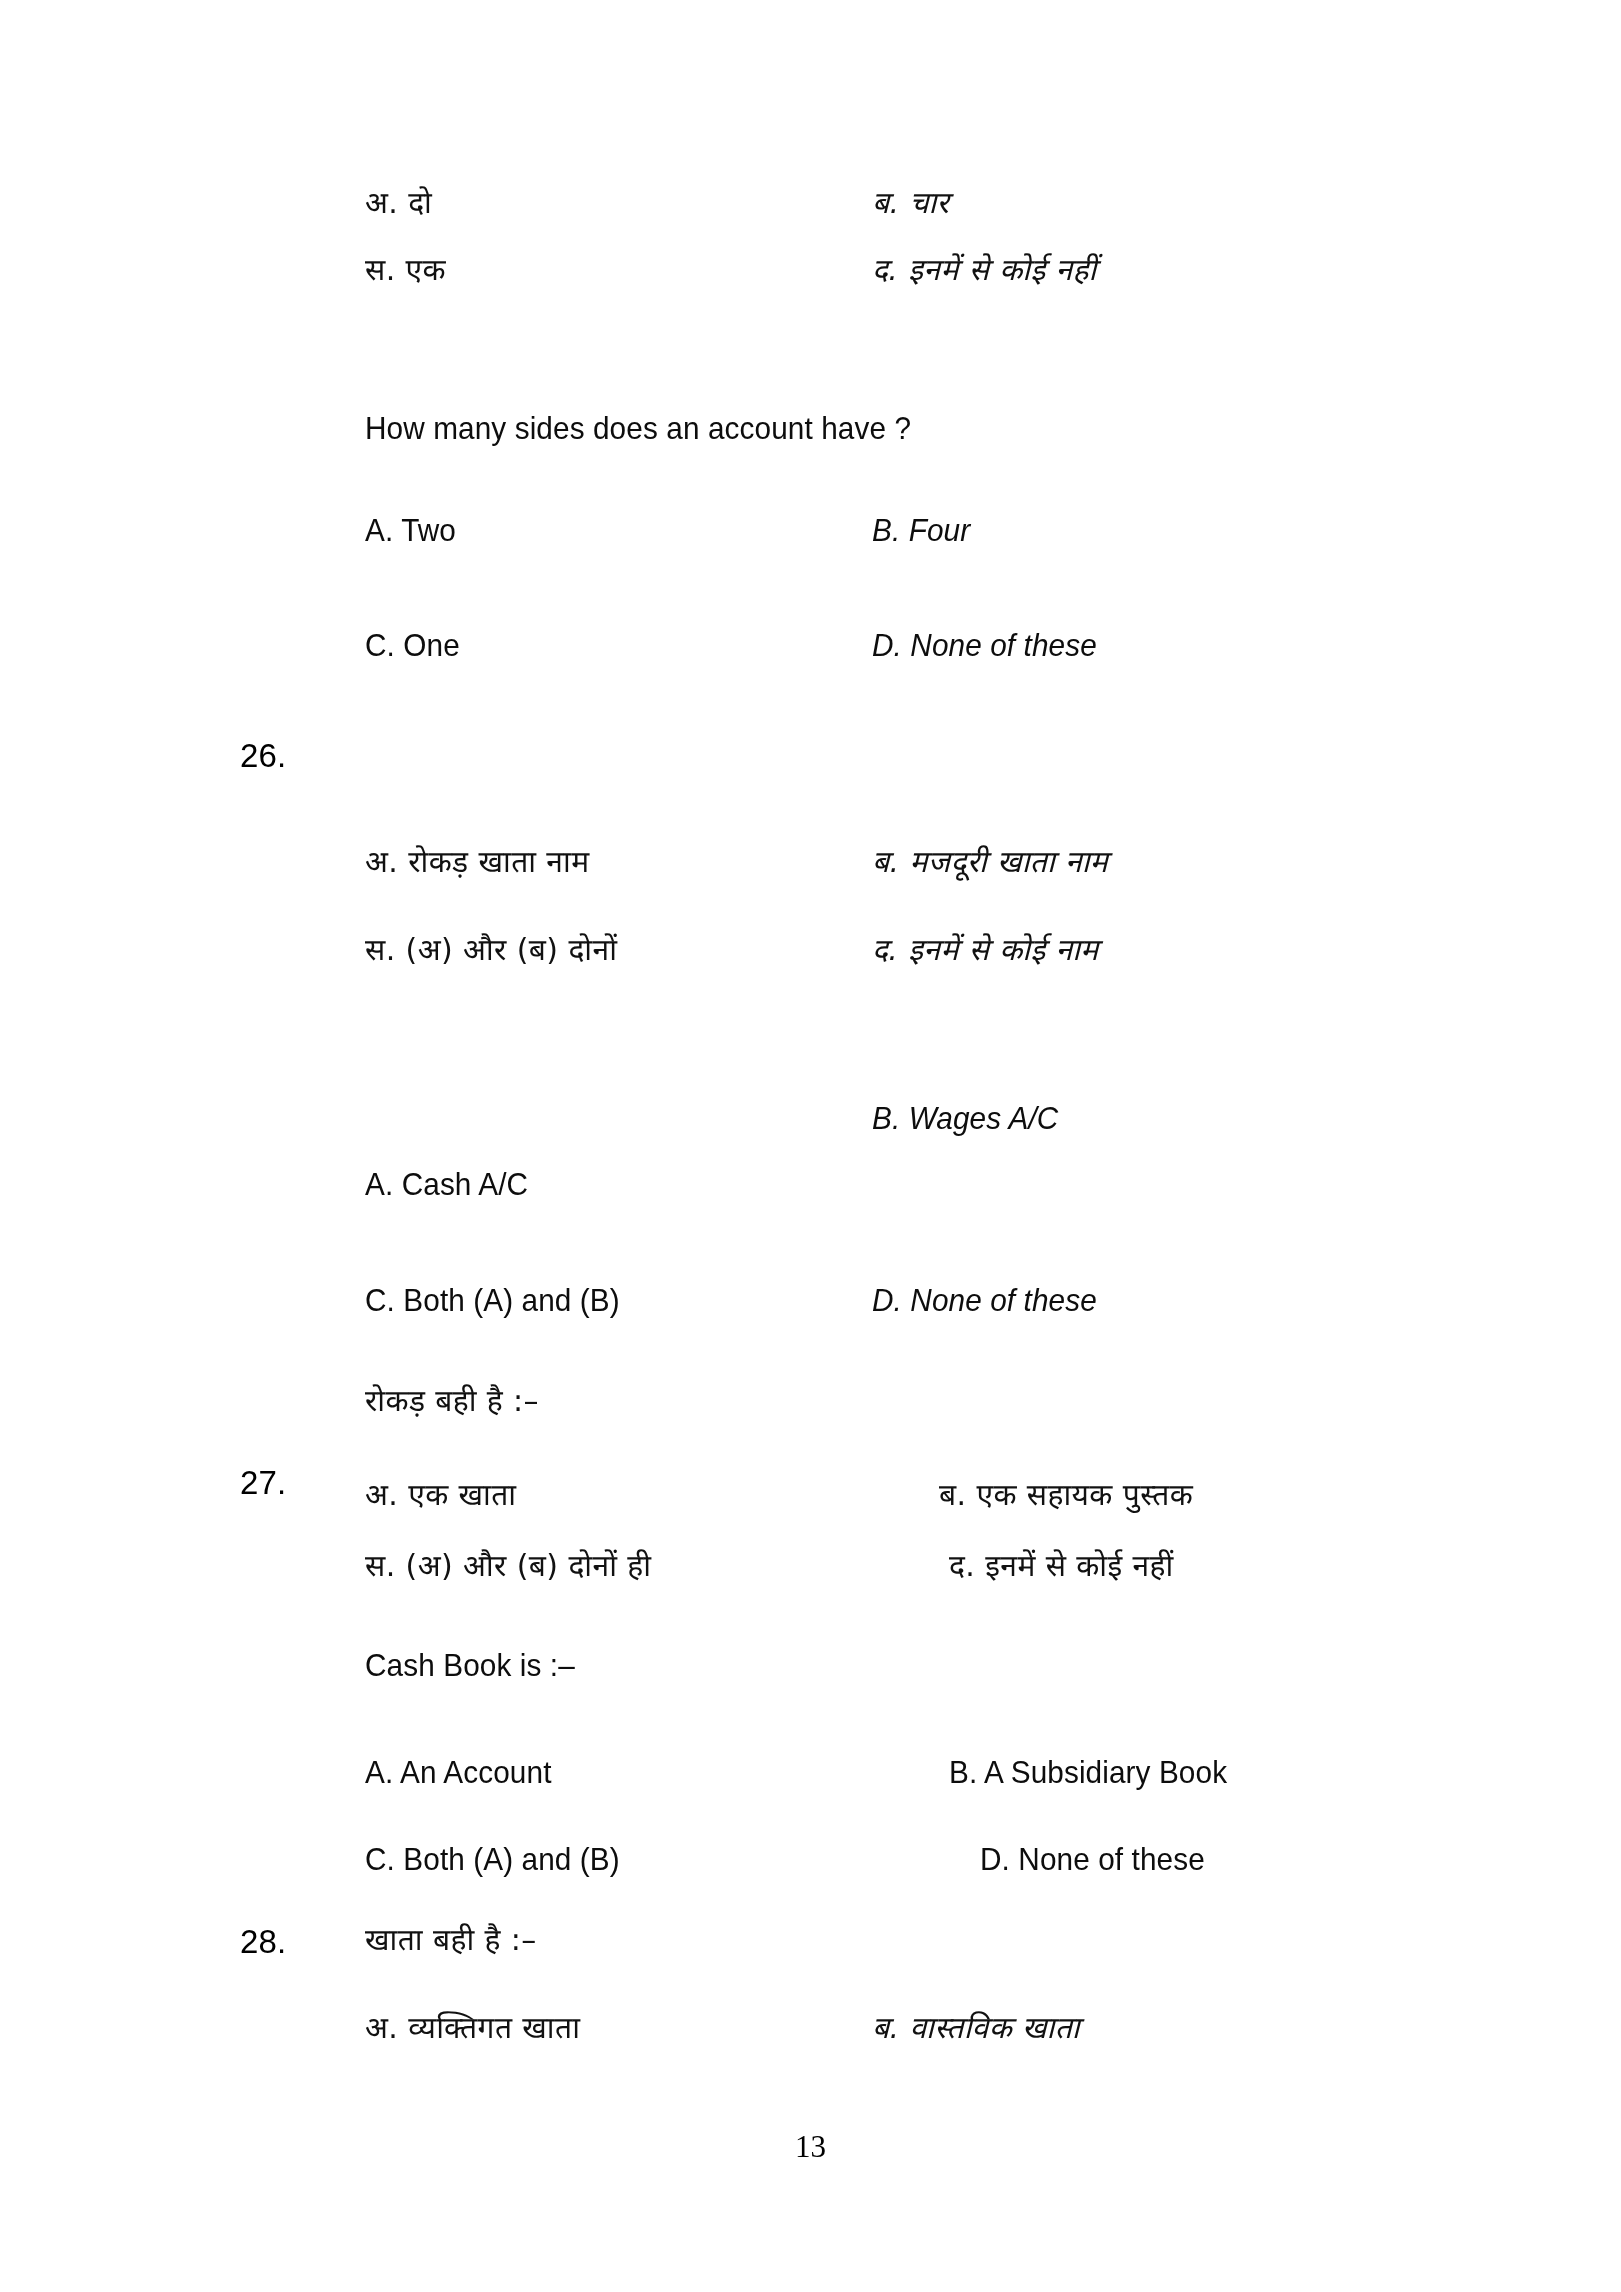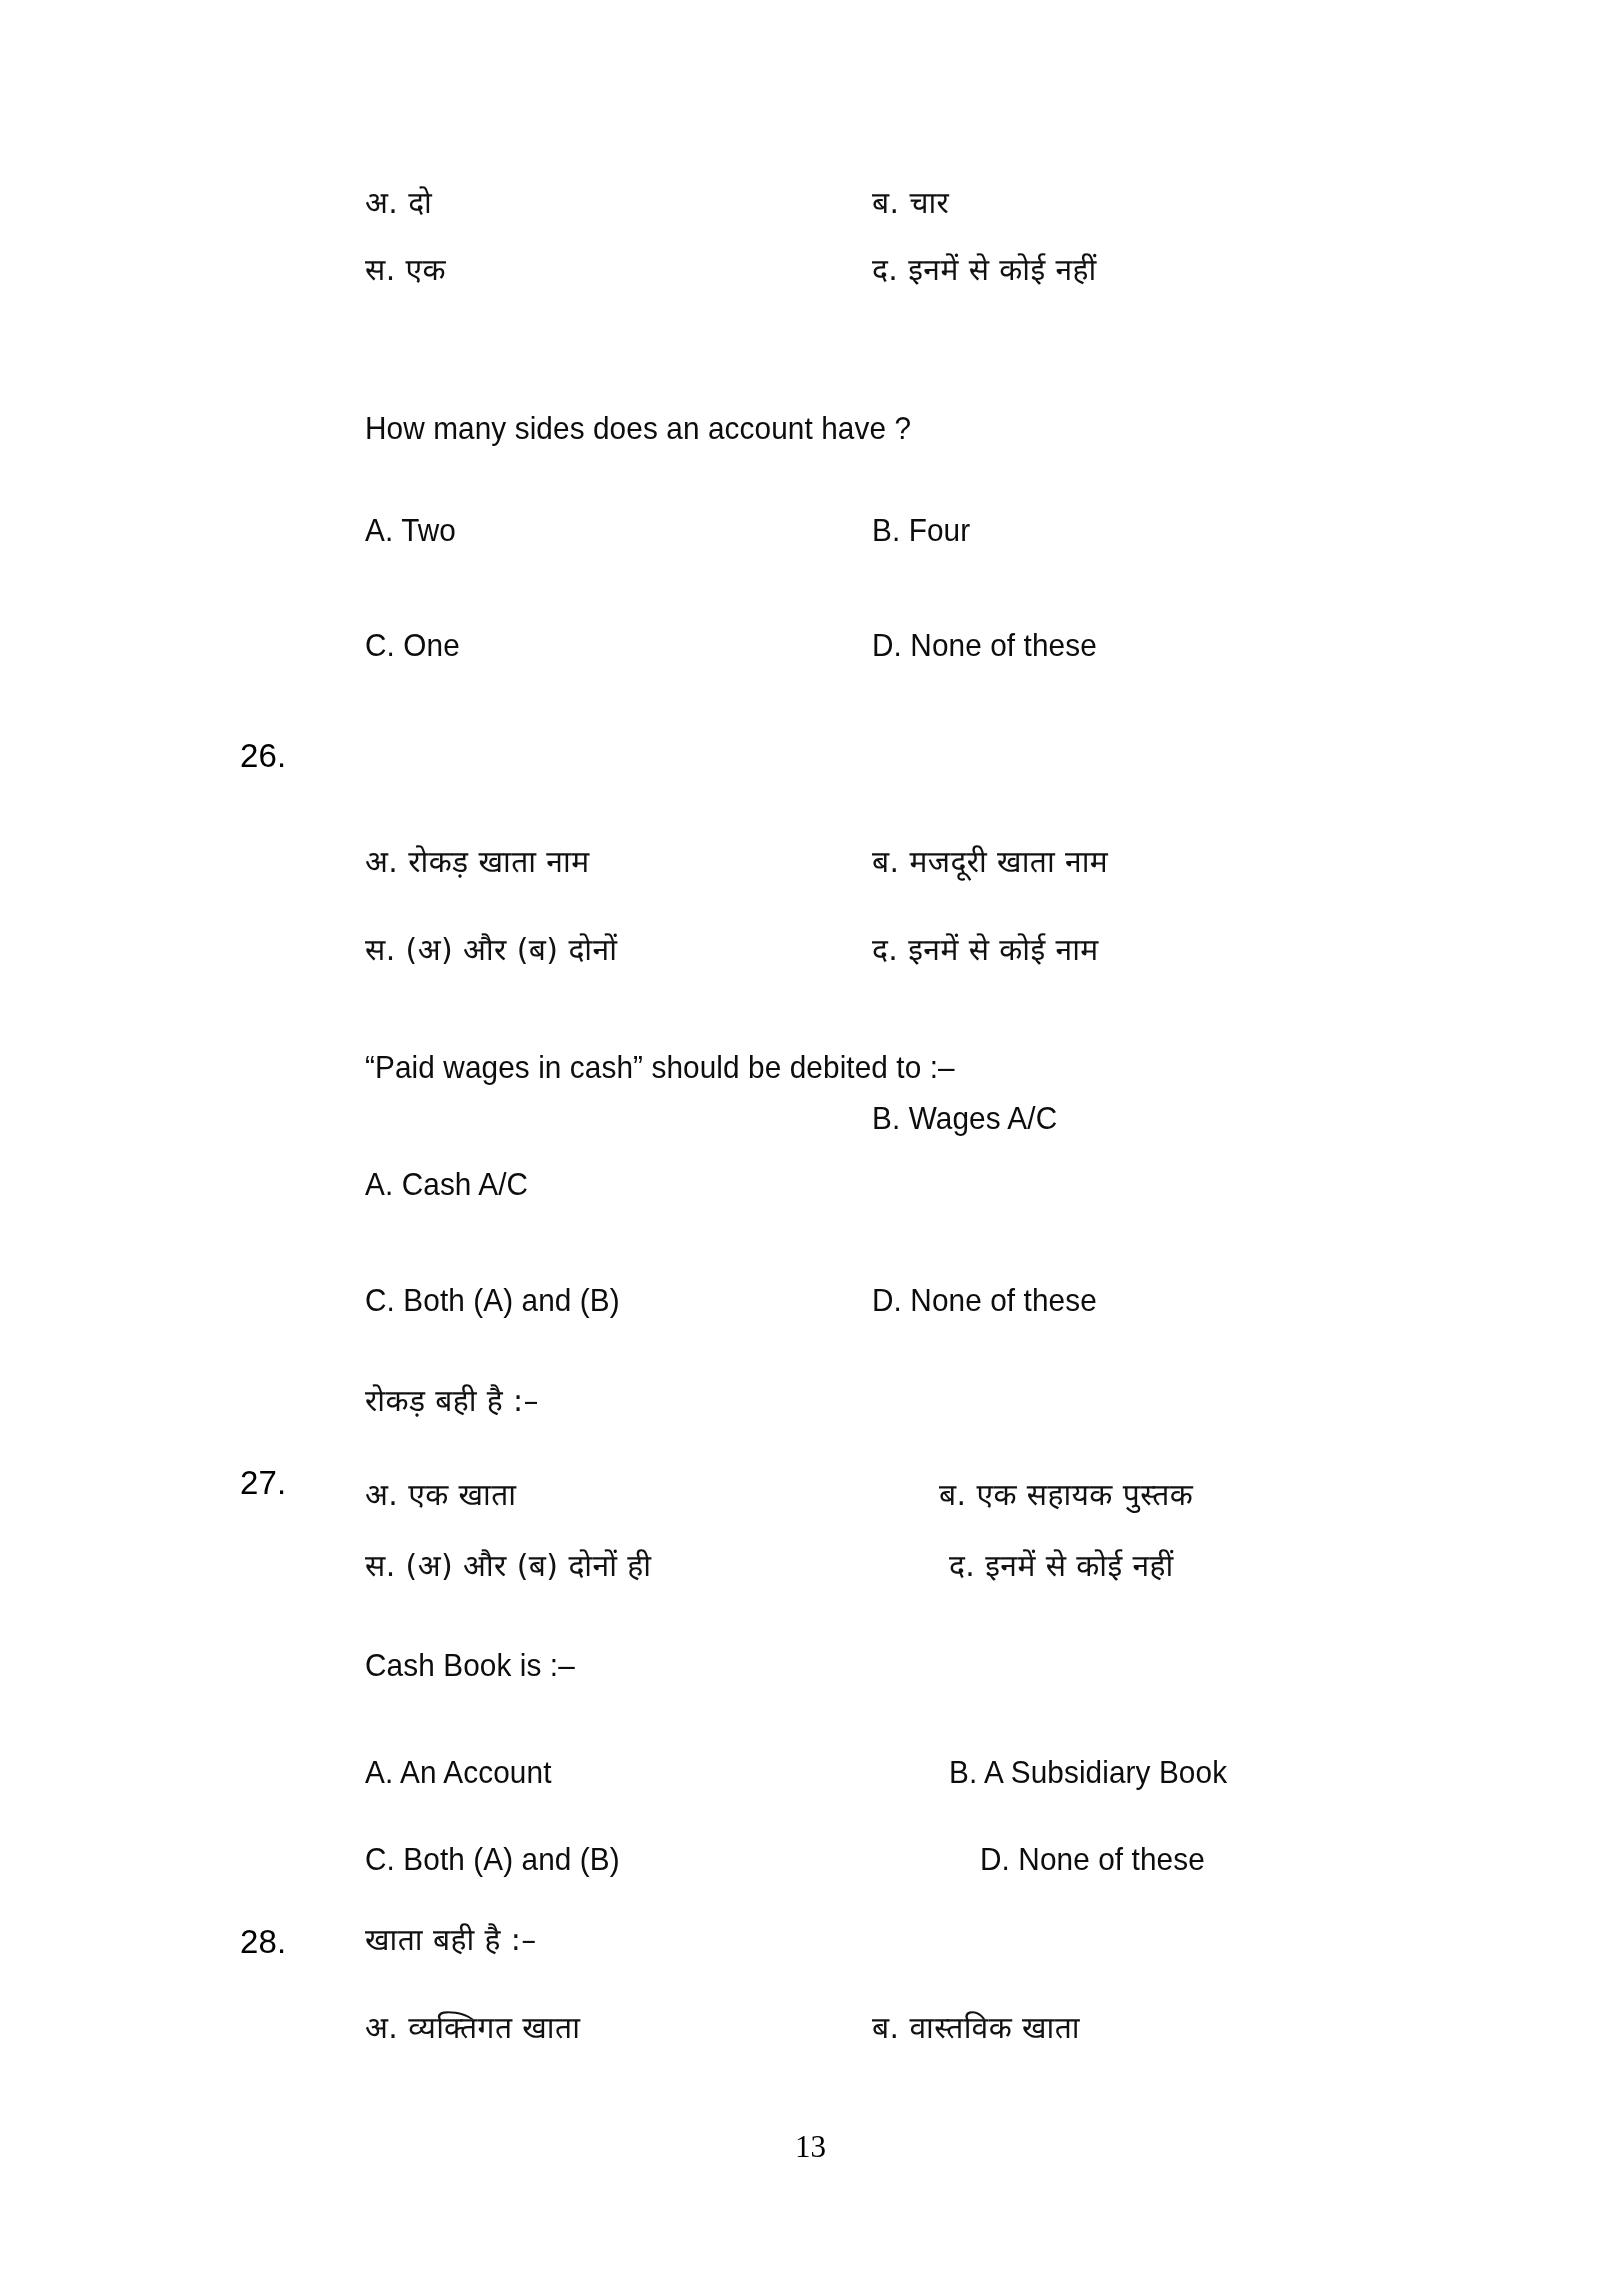--- a/index.html
+++ b/index.html
@@ -61,21 +61,21 @@
     font-size: 32px;
     line-height: 1.15;
     letter-spacing: 0.1px;
     color: #0d0d0d;
     transform: scaleX(0.93);
     transform-origin: left center;
     display: inline-block;
   }
 
   .col-a { left: 365px; }
-  .col-b { left: 872px; }
+  .col-b { left: 872px; font-style: italic; }
 
   .page-number {
     position: absolute;
     left: 0;
     top: 2129px;
     width: 1621px;
     text-align: center;
     font-family: "Liberation Serif", "DejaVu Serif", serif;
     font-size: 31px;
     color: #000;
@@ -128,23 +128,20 @@
       <span class="hi">ब. मजदूरी खाता नाम</span>
     </div>
 
     <div class="row col-a" style="top:933px">
       <span class="hi">स. (अ) और (ब) दोनों</span>
     </div>
     <div class="row col-b" style="top:933px">
       <span class="hi">द. इनमें से कोई नाम</span>
     </div>
 
-    <div class="row col-a" style="top:1049px">
-      <span class="en">“Paid wages in cash” should be debited to :–</span>
-    </div>
 
     <div class="row col-a" style="top:1166px">
       <span class="en">A. Cash A/C</span>
     </div>
     <div class="row col-b" style="top:1100px">
       <span class="en">B. Wages A/C</span>
     </div>
 
     <div class="row col-a" style="top:1282px">
       <span class="en">C. Both (A) and (B)</span>

